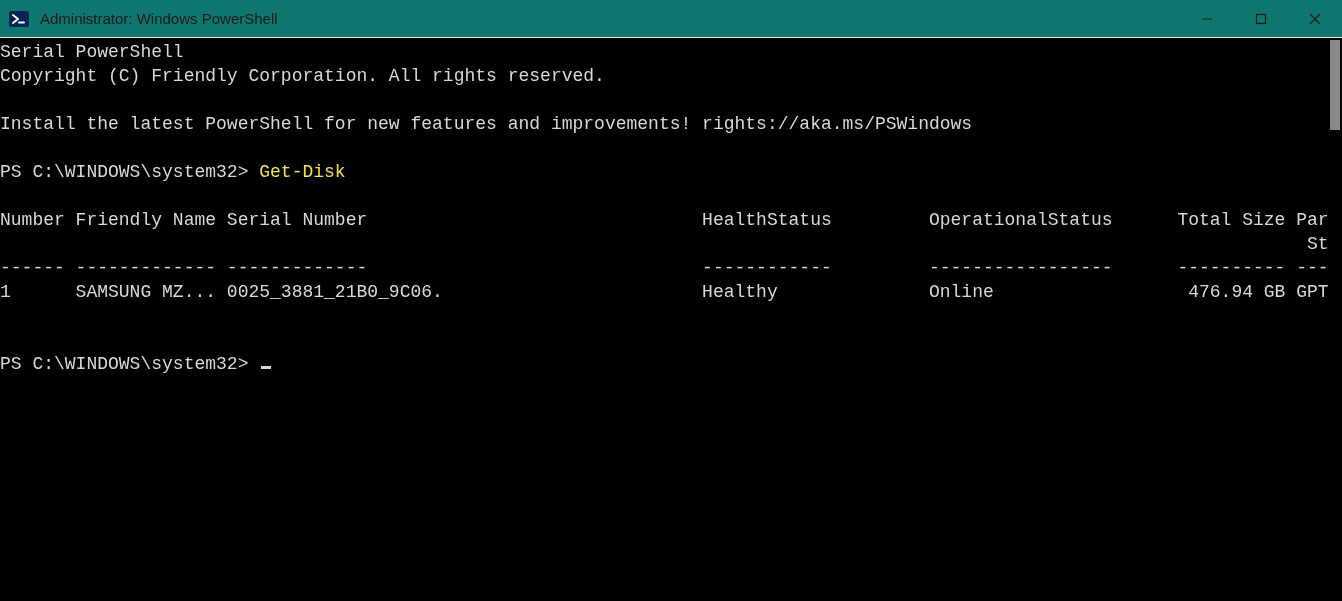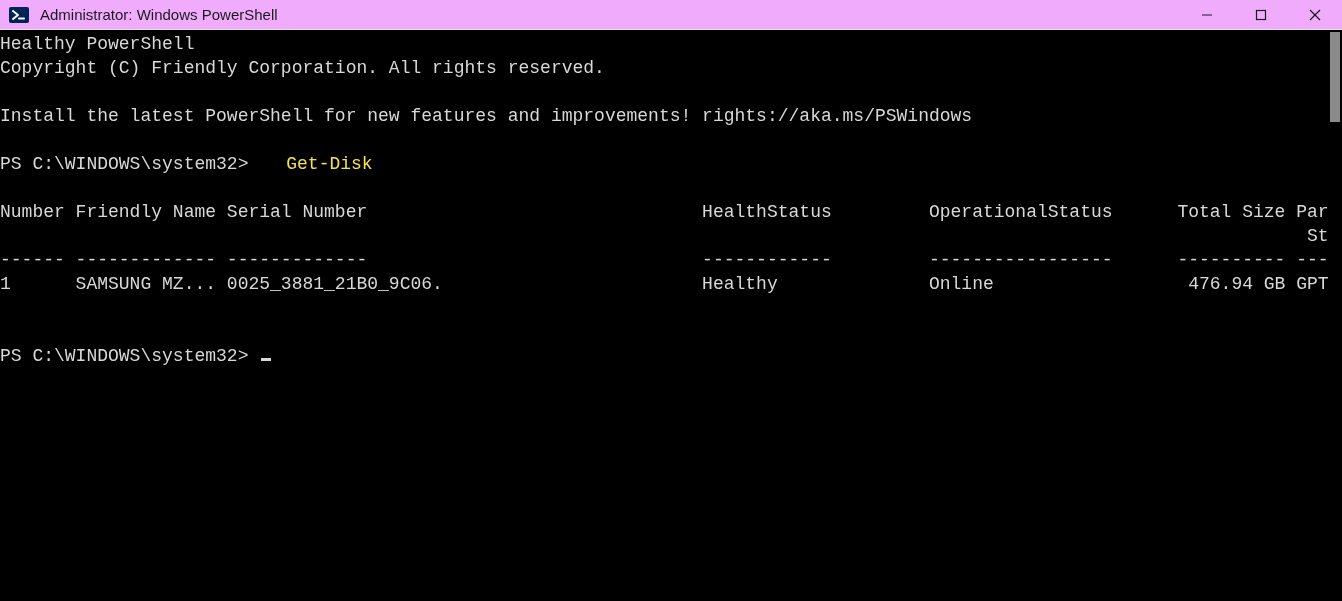--- a/index.html
+++ b/index.html
@@ -4,22 +4,22 @@
   <style>
     * { margin: 0; padding: 0; box-sizing: border-box; }
     body {
       width: 1342px;
       height: 601px;
       font-family: Consolas, 'Courier New', monospace;
       background: #000;
       overflow: hidden;
     }
     .titlebar {
-      height: 30px;
-      background: #f0abfc;
+      height: 38px;
+      background: #0f766e;
       display: flex;
       align-items: center;
       padding: 0 0 0 8px;
       border-bottom: 1px solid #e0e0e0;
     }
     .app-icon {
       width: 22px;
       height: 22px;
       margin-right: 10px;
       display: inline-flex;
@@ -69,21 +69,21 @@
     }
     .scrollbar-thumb {
       position: absolute;
       top: 2px;
       right: 2px;
       width: 10px;
       height: 90px;
       background: #8a8a8a;
       border-radius: 0;
     }
-    .cmd { color: #f3e24b; margin-left: 27px; }
+    .cmd { color: #f3e24b; }
     .cursor {
       display: inline-block;
       width: 10px;
       height: 3px;
       background: #d8d8d8;
       vertical-align: baseline;
       position: relative;
       top: 0px;
       margin-left: 2px;
     }
@@ -114,21 +114,21 @@
     <div class="win-btn">
       <svg width="12" height="12" viewBox="0 0 12 12">
           <line x1="1" y1="1" x2="11" y2="11" stroke="#1a1a1a" stroke-width="1.2"></line>
           <line x1="11" y1="1" x2="1" y2="11" stroke="#1a1a1a" stroke-width="1.2"></line>
         </svg>
     </div>
   </div>
 </div>
 
 <div class="terminal-area">
-  <div class="terminal-content"><span>Healthy PowerShell</span>
+  <div class="terminal-content"><span>Serial PowerShell</span>
 <span>Copyright (C) Friendly Corporation. All rights reserved.</span>
 
 <span>Install the latest PowerShell for new features and improvements! rights://aka.ms/PSWindows</span>
 
 <span>PS C:\WINDOWS\system32&gt; </span><span class="cmd">Get-Disk</span>
 
 <span>Number Friendly Name Serial Number                               HealthStatus         OperationalStatus      Total Size Partition</span>
 <span>                                                                                                                         Style</span>
 <span>------ ------------- -------------                               ------------         -----------------      ---------- ----------</span>
 <span>1      SAMSUNG MZ... 0025_3881_21B0_9C06.                        Healthy              Online                  476.94 GB GPT</span>

